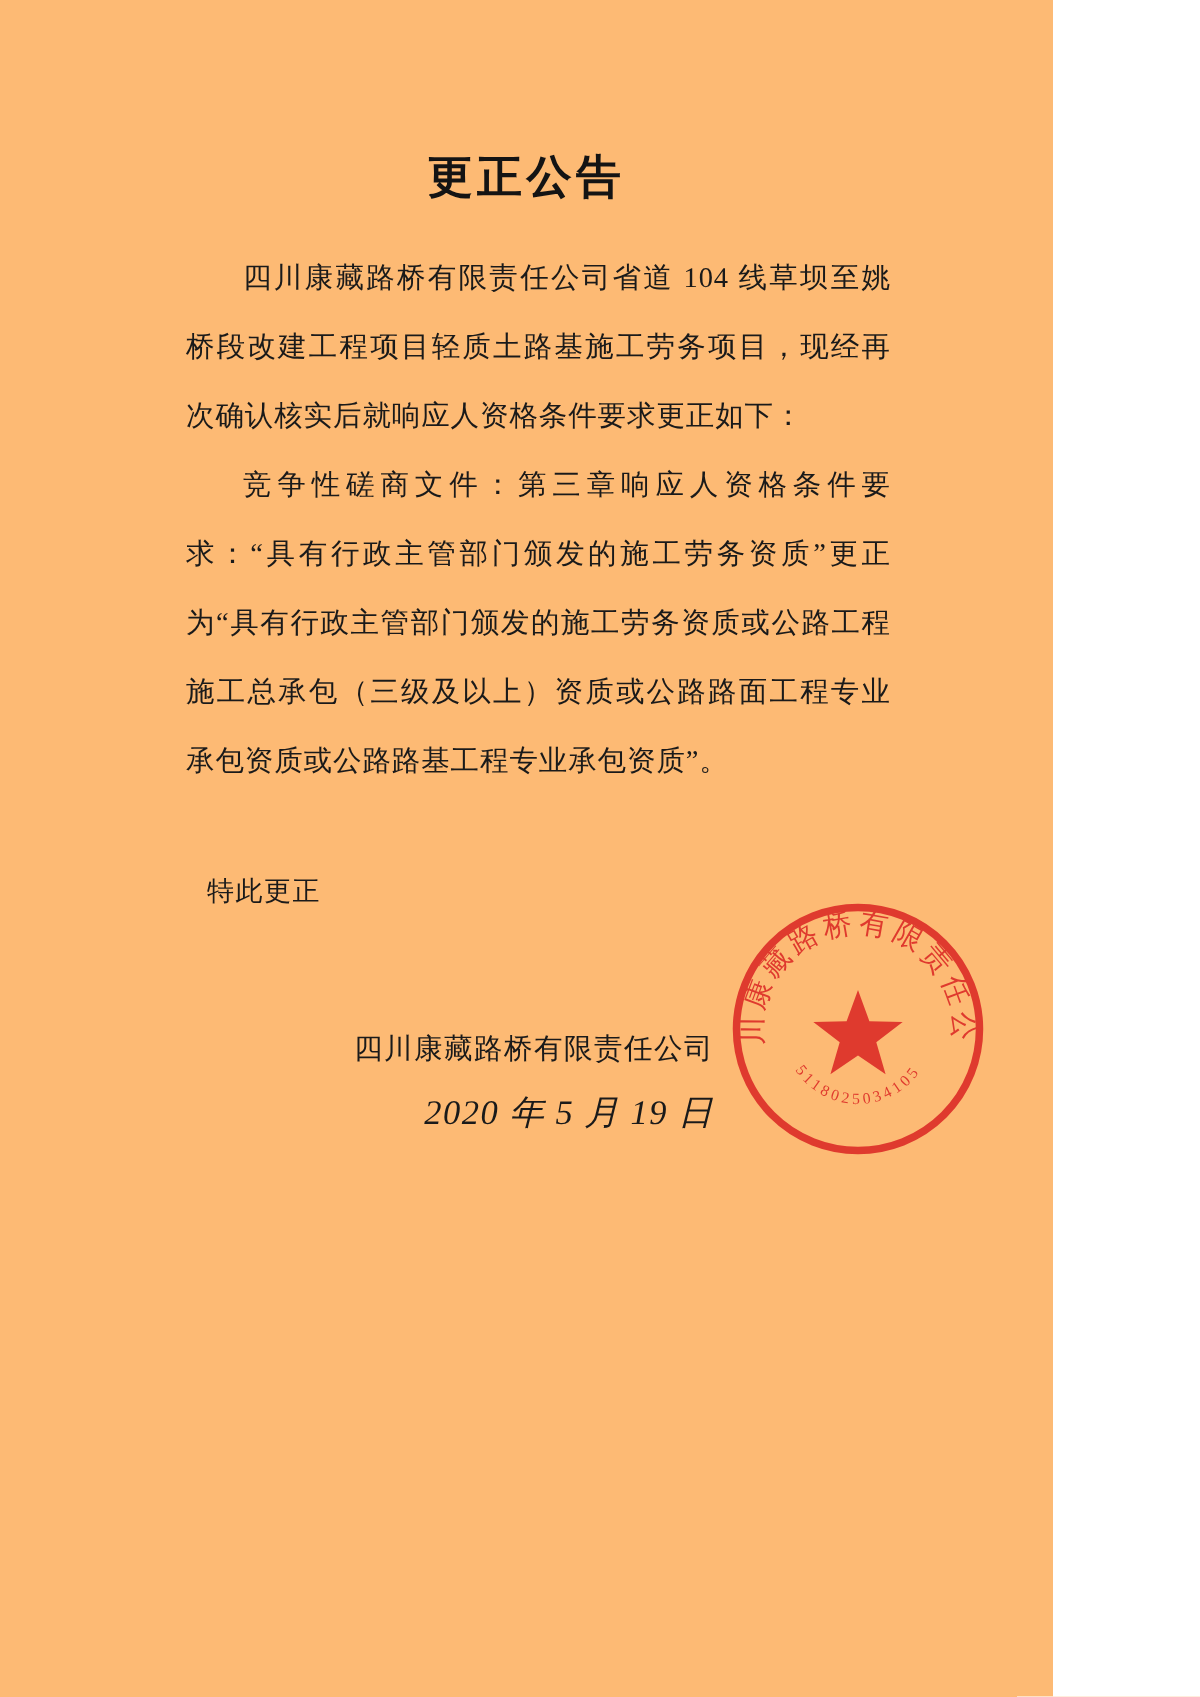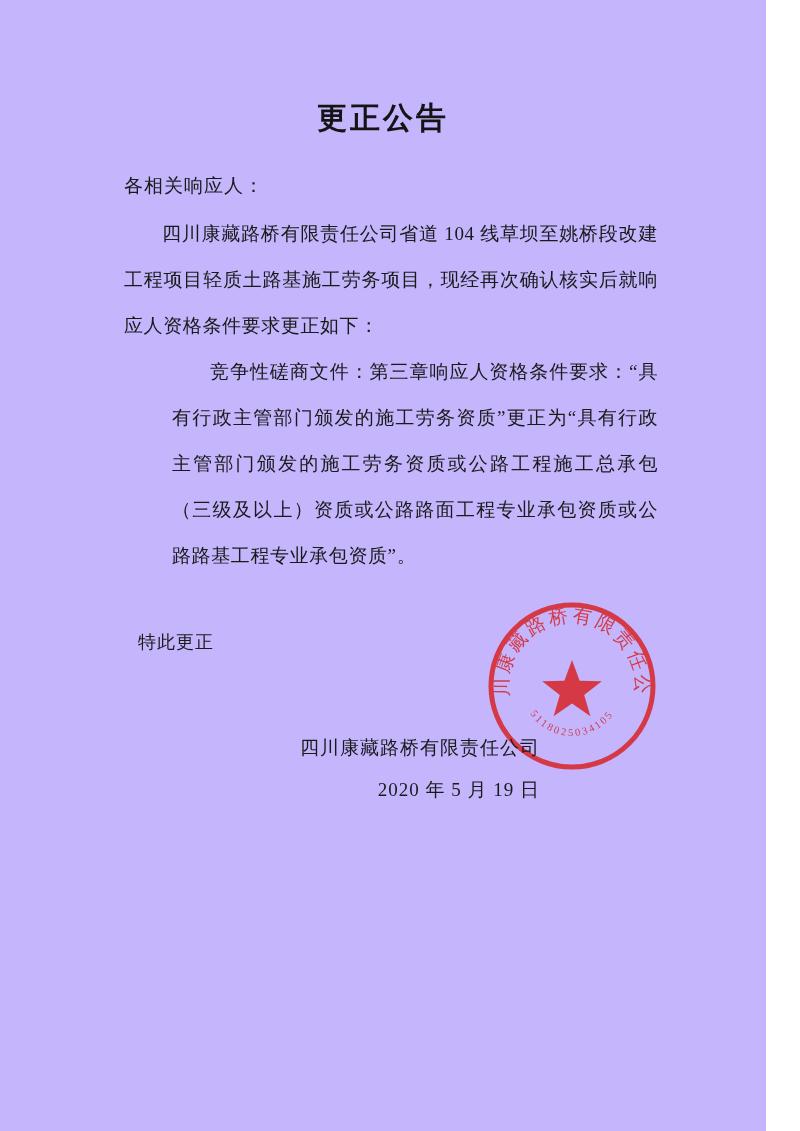--- a/index.html
+++ b/index.html
@@ -10,23 +10,23 @@
   body {
     width: 800px;
     height: 1131px;
     font-family: "Liberation Serif", "DejaVu Serif", serif;
     color: #1a1a1a;
     position: relative;
     overflow: hidden;
   }
   .page {
     position: relative;
-    width: 766px;
+    width: 702px;
     height: 1131px;
-    background: #c4b5fd;
+    background: #fdba74;
   }
   .doc-title {
     text-align: center;
     font-size: 30px;
     font-weight: bold;
     letter-spacing: 3px;
     margin: 0;
     padding-top: 98px;
     color: #141414;
     font-family: "Liberation Serif", "DejaVu Serif", serif;
@@ -46,44 +46,44 @@
     line-height: 46px;
     letter-spacing: 0.6px;
     text-align: justify;
     text-justify: inter-ideograph;
     margin: 0;
     text-indent: 38px;
     font-family: Liberation Serif, serif;
   }
   .para.second {
     margin-top: 0px;
-    margin-left: 48px;
   }
   .closing {
     font-size: 18px;
     line-height: 46px;
     letter-spacing: 1px;
     margin: 40px 0 0 14px;
   }
   .signature-block {
     margin-top: 62px;
     text-align: right;
     padding-right: 118px;
     position: relative;
     z-index: 3;
   }
   .sig-line {
     font-size: 19px;
     line-height: 42px;
     letter-spacing: 1px;
   }
   .sig-date {
-    font-size: 19px;
+    font-size: 23px;
     line-height: 42px;
     letter-spacing: 1px;
+    font-style: italic;
   }
   
   .seal {
     position: absolute;
     left: 486px;
     top: 600px;
     width: 172px;
     height: 172px;
     z-index: 2;
     opacity: 0.82;
@@ -95,21 +95,20 @@
   }
 </style>
 </head>
 <body>
 
 <div class="page">
 
   <h1 class="doc-title">更正公告</h1>
 
   <div class="body-wrap">
-    <p class="salutation">各相关响应人：</p>
     <p class="para first">四川康藏路桥有限责任公司省道 104 线草坝至姚桥段改建工程项目轻质土路基施工劳务项目，现经再次确认核实后就响应人资格条件要求更正如下：</p>
     <p class="para second">竞争性磋商文件：第三章响应人资格条件要求：“具有行政主管部门颁发的施工劳务资质”更正为“具有行政主管部门颁发的施工劳务资质或公路工程施工总承包（三级及以上）资质或公路路面工程专业承包资质或公路路基工程专业承包资质”。</p>
     <p class="closing">特此更正</p>
 
     <div class="signature-block">
       <div class="sig-line">四川康藏路桥有限责任公司</div>
       <div class="sig-date">2020 年 5 月 19 日</div>
     </div>
   </div>
 

